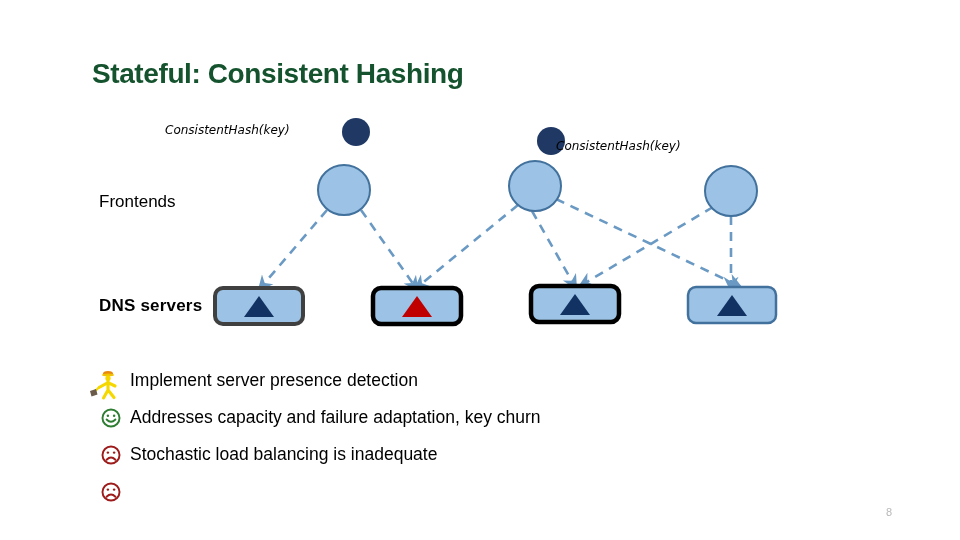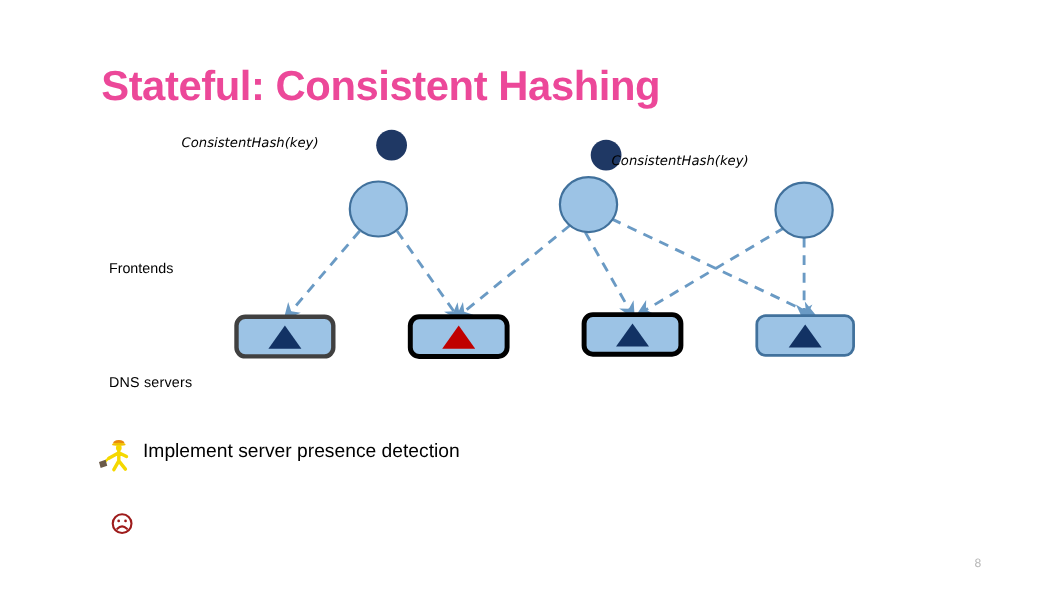--- a/index.html
+++ b/index.html
@@ -14,24 +14,24 @@
     overflow: hidden;
     font-family: "Liberation Sans", sans-serif;
     color: #000000;
   }
 
   
   .slide-title {
     position: absolute;
     left: 92px;
     top: 58px;
-    font-size: 38px;
+    font-size: 28px;
     font-weight: bold;
     letter-spacing: -0.4px;
-    color: #ec4899;
+    color: #14532d;
     white-space: nowrap;
   }
 
   
   #diagram-svg {
     position: absolute;
     left: 0;
     top: 0;
     width: 960px;
     height: 540px;
@@ -45,40 +45,38 @@
     font-style: italic;
     font-size: 12px;
     color: #000000;
     white-space: nowrap;
   }
   #hash-label-left  { left: 165px; top: 123px; }
   #hash-label-right { left: 556px; top: 139px; }
 
   .side-label {
     position: absolute;
-    font-size: 13px;
-    color: #000000;
-    white-space: nowrap;
-    margin-top: 44px;
+    font-size: 17px;
+    color: #000000;
+    white-space: nowrap;
   }
   #frontends-label { left: 99px; top: 192px; font-weight: normal; }
-  #dns-label       { left: 99px; top: 296px; font-weight: normal; letter-spacing: 0.2px; }
+  #dns-label       { left: 99px; top: 296px; font-weight: bold; letter-spacing: 0.2px; }
 
   
   .bullets {
     position: absolute;
     left: 92px;
     top: 362px;
     width: 740px;
   }
   .bullet-row {
     display: flex;
     align-items: center;
     height: 37px;
-    margin-top: 29px;
   }
   .bullet-icon {
     width: 38px;
     min-width: 38px;
     height: 30px;
     position: relative;
     display: flex;
     align-items: center;
     justify-content: center;
   }
@@ -165,22 +163,44 @@
           <path d="M20 16.4 L20 26 M20 18.6 L27 22 M20 18.6 L11 23.5 M20 26 L15.5 34 M20 26 L26 33.5" stroke="#F5D800" stroke-width="3.1" stroke-linecap="round" fill="none"></path>
           <path d="M11 23.5 L5.5 28.5" stroke="#F5D800" stroke-width="2.3" stroke-linecap="round"></path>
           <path d="M2 27 L8 25 L9.5 30.5 L3.5 32.5 Z" fill="#6B5B4A"></path>
         </svg>
       </span>
       <span class="bullet-text">Implement server presence detection</span>
     </div>
     <div class="bullet-row">
       <span class="bullet-icon">
         <svg width="22" height="22" viewBox="0 0 24 24">
+          <circle cx="12" cy="12" r="9.3" fill="#ffffff" stroke="#2E7D32" stroke-width="2.1"></circle>
+          <circle cx="8.6" cy="9.6" r="1.35" fill="#2E7D32"></circle>
+          <circle cx="15.4" cy="9.6" r="1.35" fill="#2E7D32"></circle>
+          <path d="M7.2 13.6 Q12 18.4 16.8 13.6" fill="none" stroke="#2E7D32" stroke-width="2.1" stroke-linecap="round"></path>
+        </svg>
+      </span>
+      <span class="bullet-text">Addresses capacity and failure adaptation, key churn</span>
+    </div>
+    <div class="bullet-row">
+      <span class="bullet-icon">
+        <svg width="22" height="22" viewBox="0 0 24 24">
           <circle cx="12" cy="12" r="9.3" fill="#ffffff" stroke="#9E1B1B" stroke-width="2.1"></circle>
           <circle cx="8.6" cy="9.4" r="1.35" fill="#9E1B1B"></circle>
           <circle cx="15.4" cy="9.4" r="1.35" fill="#9E1B1B"></circle>
           <path d="M7.2 17.2 Q12 12.4 16.8 17.2" fill="none" stroke="#9E1B1B" stroke-width="2.1" stroke-linecap="round"></path>
         </svg>
       </span>
+      <span class="bullet-text">Stochastic load balancing is inadequate</span>
+    </div>
+    <div class="bullet-row">
+      <span class="bullet-icon">
+        <svg width="22" height="22" viewBox="0 0 24 24">
+          <circle cx="12" cy="12" r="9.3" fill="#ffffff" stroke="#9E1B1B" stroke-width="2.1"></circle>
+          <circle cx="8.6" cy="9.4" r="1.35" fill="#9E1B1B"></circle>
+          <circle cx="15.4" cy="9.4" r="1.35" fill="#9E1B1B"></circle>
+          <path d="M7.2 17.2 Q12 12.4 16.8 17.2" fill="none" stroke="#9E1B1B" stroke-width="2.1" stroke-linecap="round"></path>
+        </svg>
+      </span>
     </div>
   </div>
 
 <div class="page-number">8</div>
 
 </body></html>

